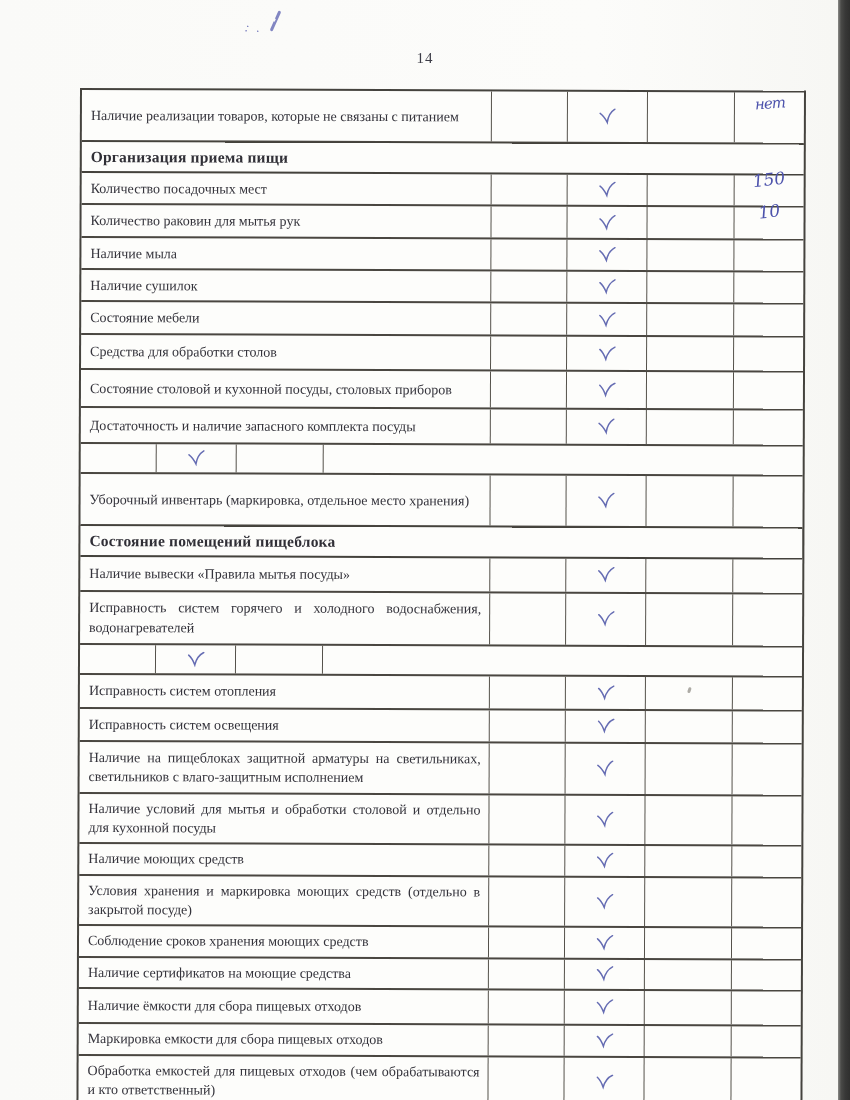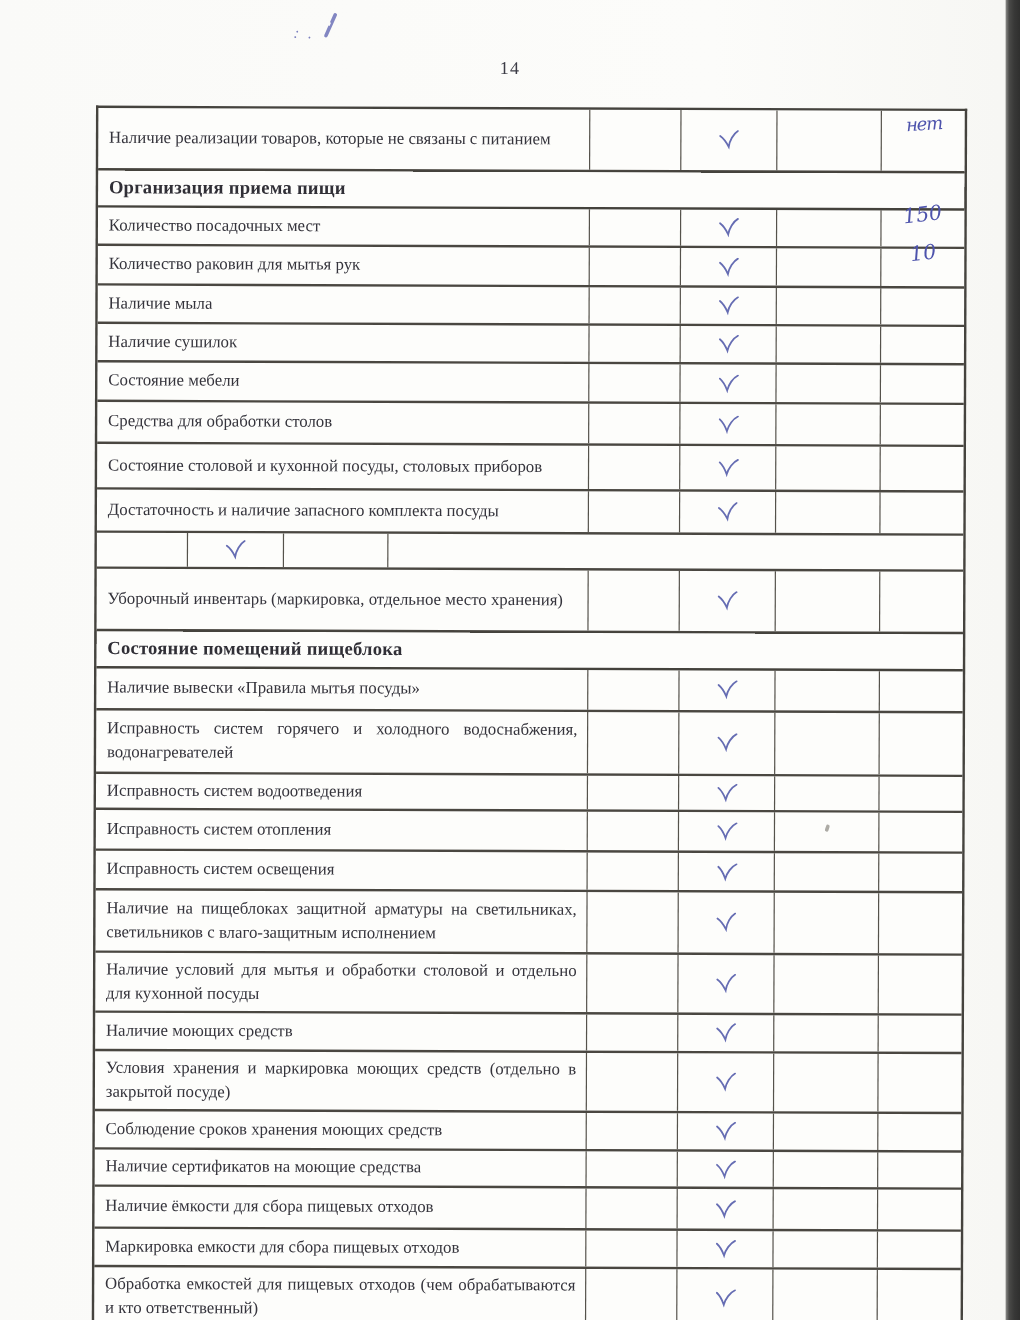--- a/index.html
+++ b/index.html
@@ -209,21 +209,20 @@
       <div class="cell ca"></div>
       <div class="cell cb">
         <svg class="check" width="18" height="16" viewBox="0 0 18 16" style="transform:rotate(1deg)">
           <path d="M1.5,4 C4,6 6.5,10 8,13.5 C9,8.5 12.5,3 16.5,0.8"></path>
         </svg>
       </div>
       <div class="cell cc"></div>
       <div class="cell cd"></div>
     </div>
     <div class="row item" style="min-height: 30px;">
-      <div class="cell text">Исправность систем водоотведения</div>
       <div class="cell ca"></div>
       <div class="cell cb">
         <svg class="check" width="18" height="16" viewBox="0 0 18 16" style="transform:rotate(2deg)">
           <path d="M1.5,4 C4,6 6.5,10 8,13.5 C9,8.5 12.5,3 16.5,0.8"></path>
         </svg>
       </div>
       <div class="cell cc"></div>
       <div class="cell cd"></div>
     </div>
     <div class="row item" style="min-height: 34px;">

